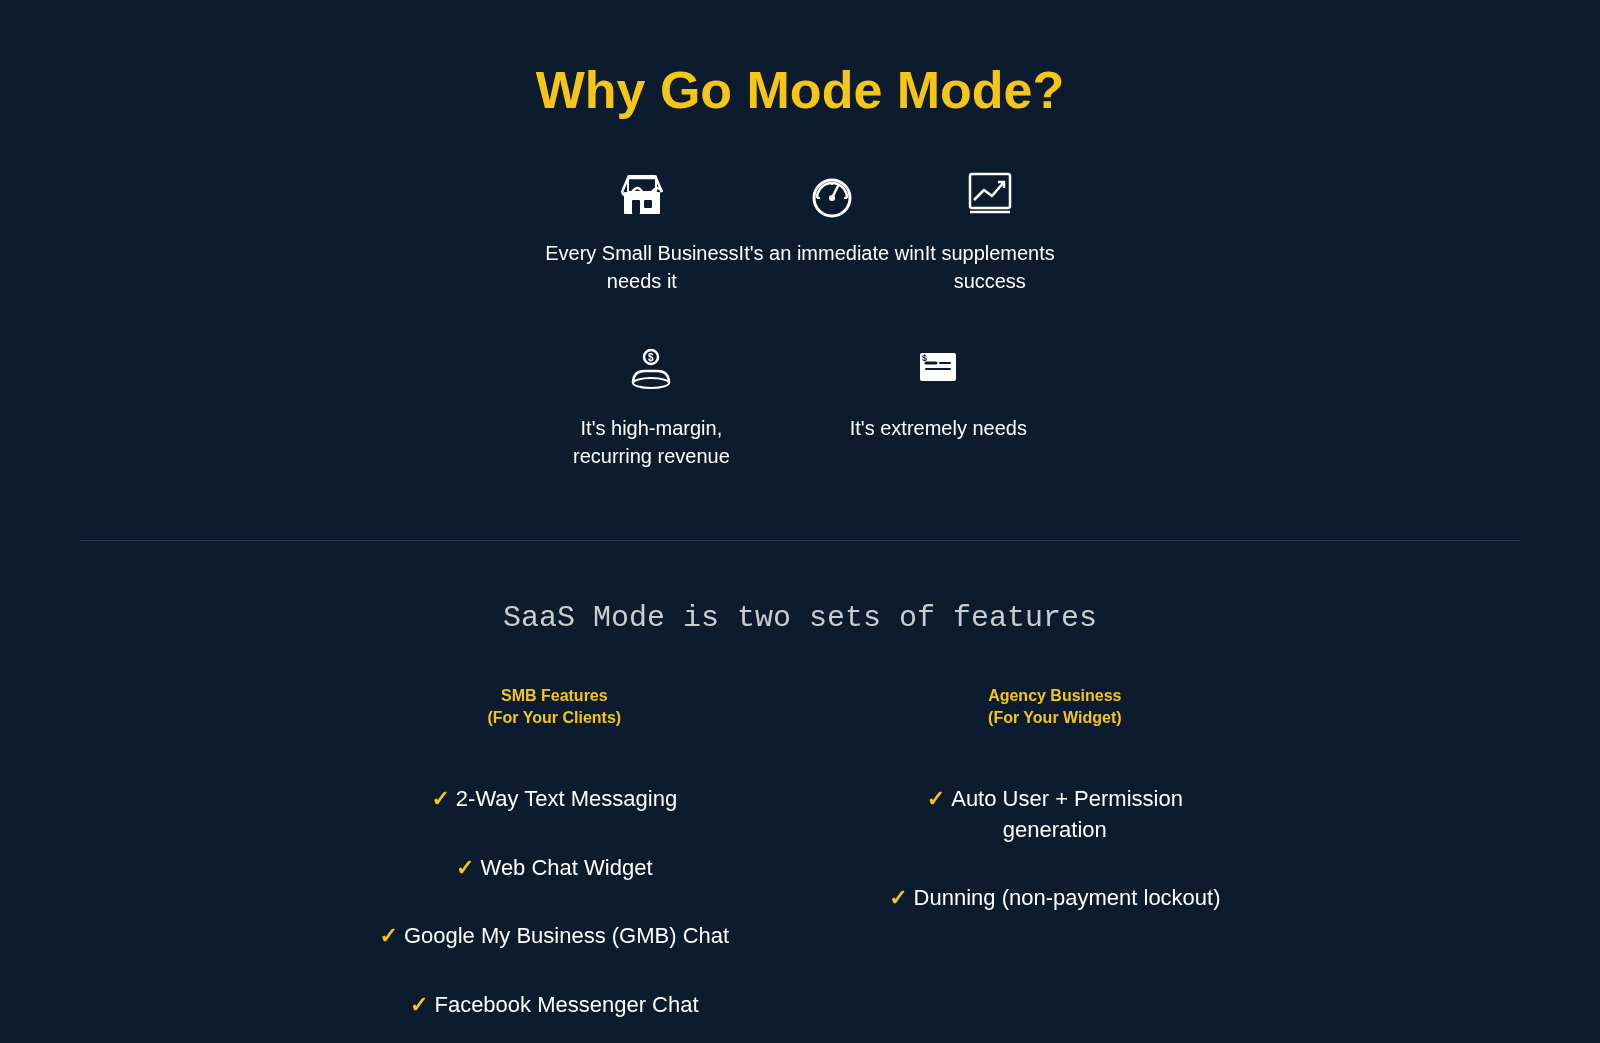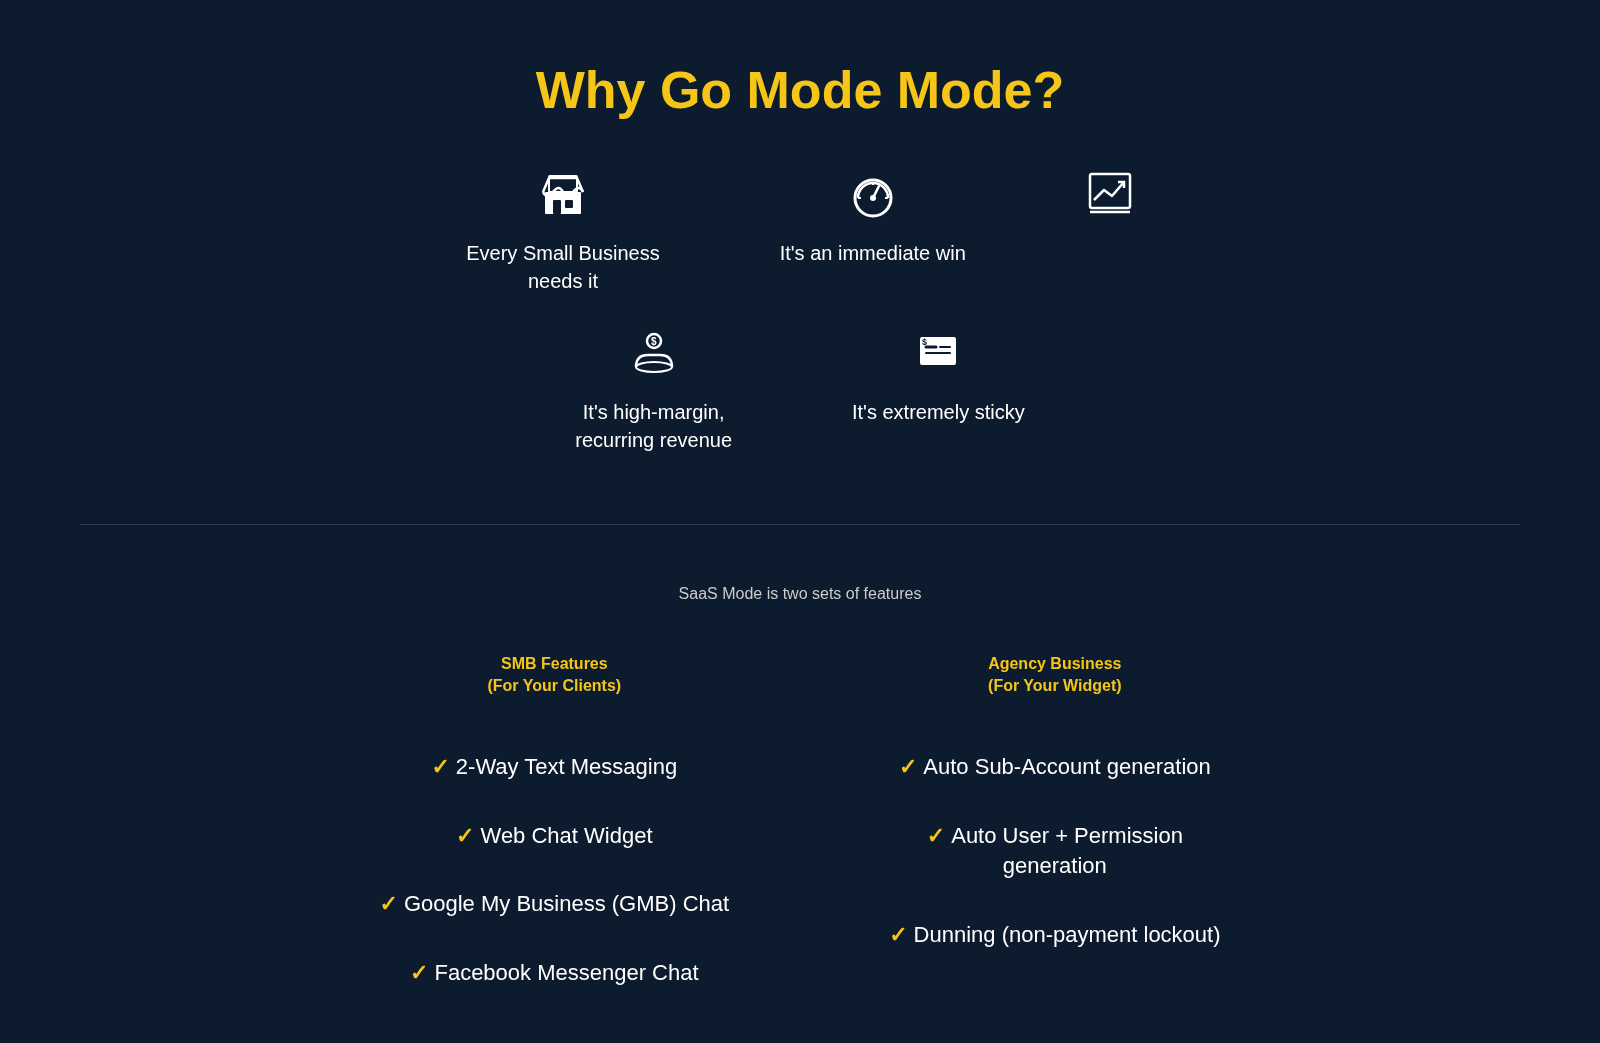--- a/index.html
+++ b/index.html
@@ -26,22 +26,21 @@
     .section-title {
       color: #f5c518;
       font-size: 52px;
       font-weight: 800;
       margin-bottom: 50px;
     }
 
     .reasons-top {
       display: flex;
       justify-content: center;
-      gap: 120px;
-      margin-bottom: 34px;
+      margin-bottom: 50px;
     }
 
     .reasons-bottom {
       display: flex;
       justify-content: center;
       gap: 120px;
     }
 
     .reason-item {
       display: flex;
@@ -71,24 +70,25 @@
       margin: 10px 60px 60px 60px;
     }
 
     
     .section-what {
       text-align: center;
       padding: 0 60px;
     }
 
     .section-subtitle {
-      font-size: 16px;
+      font-size: 30px;
       color: #cccccc;
       margin-bottom: 50px;
       font-weight: 400;
+      font-family: Liberation Mono, monospace;
     }
 
     .features-columns {
       display: flex;
       justify-content: center;
       gap: 160px;
       margin-top: 40px;
     }
 
     .feature-column {
@@ -170,20 +170,21 @@
 
       <div class="reason-item">
         <div class="reason-icon">
           <svg width="48" height="48" viewBox="0 0 48 48" fill="none" xmlns="http://www.w3.org/2000/svg">
             <rect x="4" y="4" width="40" height="34" rx="2" fill="none" stroke="white" stroke-width="2.5"></rect>
             <polyline points="8,30 18,20 26,26 38,12" stroke="white" stroke-width="2.5" fill="none" stroke-linejoin="round"></polyline>
             <polyline points="32,12 38,12 38,18" stroke="white" stroke-width="2.5" fill="none"></polyline>
             <line x1="4" y1="42" x2="44" y2="42" stroke="white" stroke-width="2.5"></line>
           </svg>
         </div>
+        <div class="reason-label">It supplements<br>success</div>
       </div>
 
     </div>
 
     <div class="reasons-bottom">
 
       <div class="reason-item">
         <div class="reason-icon">
           <svg width="48" height="48" viewBox="0 0 48 48" fill="none" xmlns="http://www.w3.org/2000/svg">
             <circle cx="24" cy="12" r="7" stroke="white" stroke-width="2.5"></circle>
@@ -198,21 +199,21 @@
       <div class="reason-item">
         <div class="reason-icon">
           <svg width="48" height="48" viewBox="0 0 48 48" fill="none" xmlns="http://www.w3.org/2000/svg">
             <rect x="6" y="8" width="36" height="28" rx="2" fill="white"></rect>
             <line x1="12" y1="18" x2="22" y2="18" stroke="#0d1b2e" stroke-width="3" stroke-linecap="round"></line>
             <line x1="12" y1="24" x2="36" y2="24" stroke="#0d1b2e" stroke-width="2" stroke-linecap="round"></line>
             <line x1="26" y1="18" x2="36" y2="18" stroke="#0d1b2e" stroke-width="2" stroke-linecap="round"></line>
             <text x="8" y="16" font-size="9" fill="#0d1b2e" font-weight="bold">$</text>
           </svg>
         </div>
-        <div class="reason-label">It's extremely sticky</div>
+        <div class="reason-label">It's extremely needs</div>
       </div>
 
     </div>
   </section>
 
   <hr class="divider">
 
   <section class="section-what">
     <p class="section-subtitle">SaaS Mode is two sets of features</p>
 
@@ -231,21 +232,20 @@
 
         </ul>
       </div>
 
       <div class="feature-column">
         <div class="column-title">
           <span>Agency Business</span><br>
           <span>(For Your Widget)</span>
         </div>
         <ul class="feature-list">
-          <li><span class="checkmark">✓</span>Auto Sub-Account generation</li>
           <li><span class="checkmark">✓</span>Auto User + Permission<br>generation</li>
           <li><span class="checkmark">✓</span>Dunning (non-payment lockout)</li>
 
         </ul>
       </div>
 
     </div>
   </section>
 
 </div>

